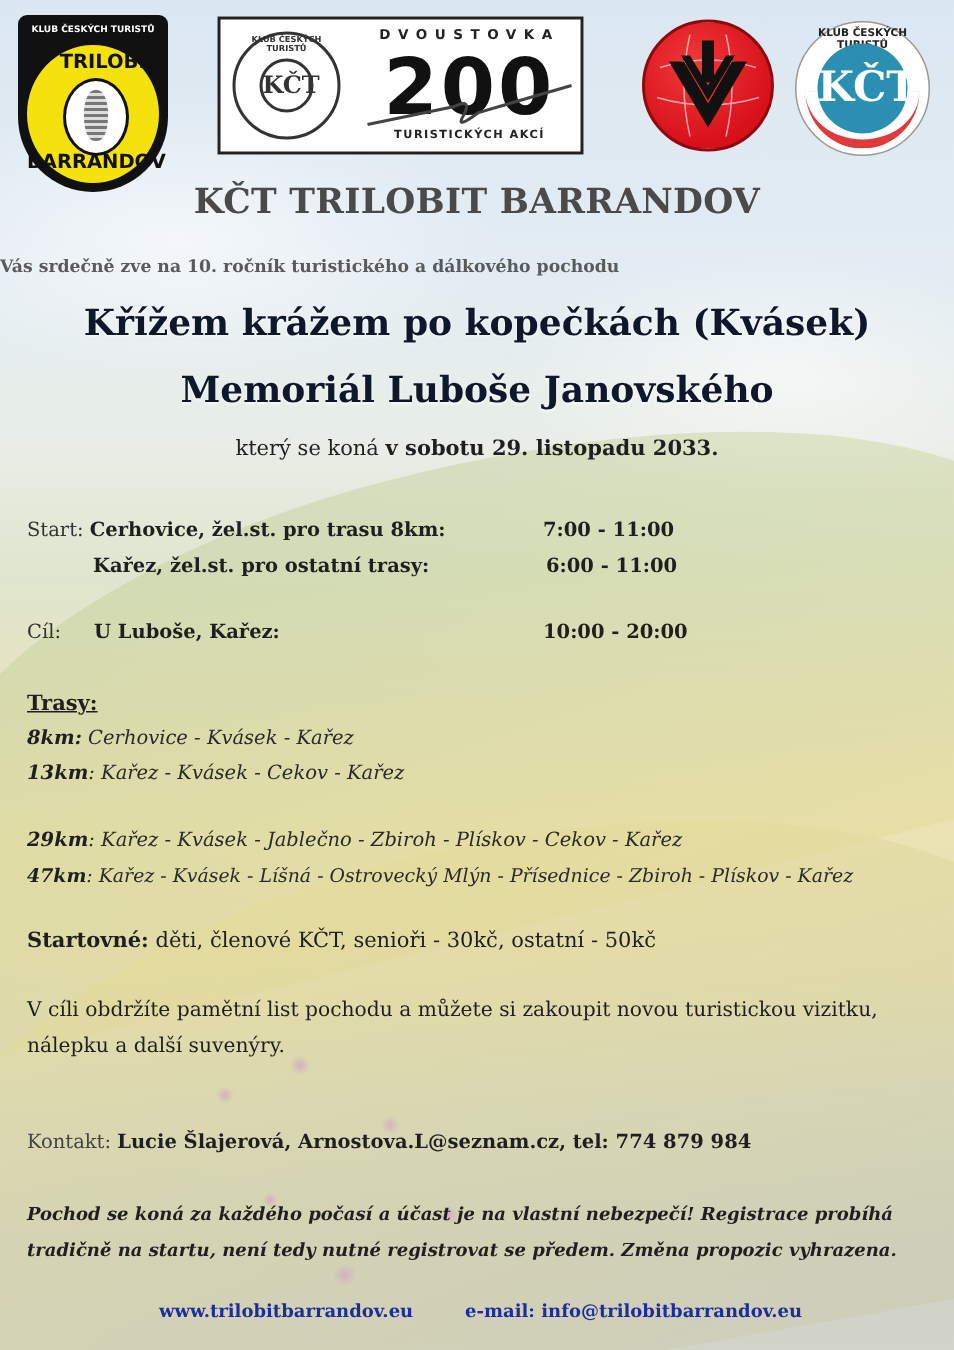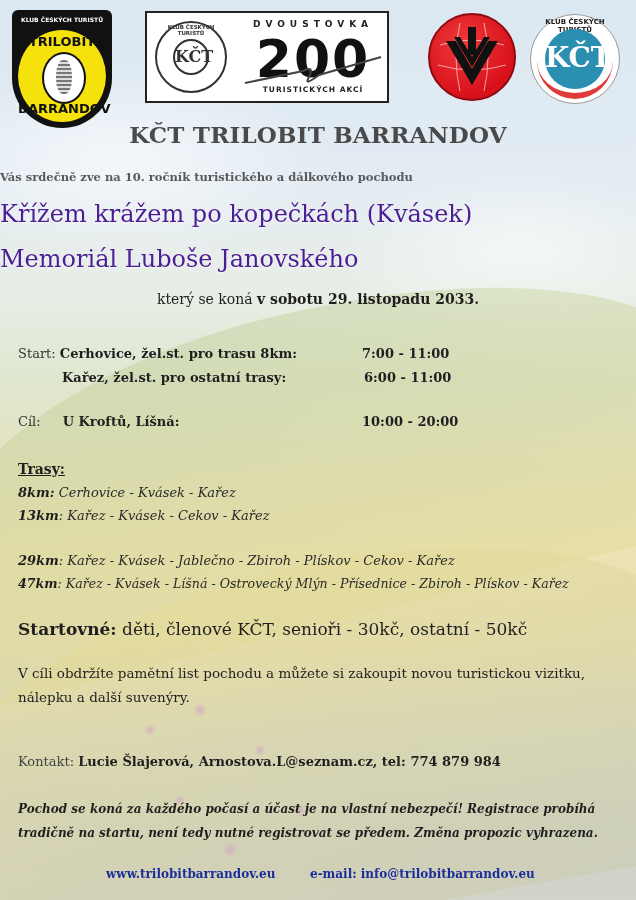--- a/index.html
+++ b/index.html
@@ -57,21 +57,21 @@
     background: #fff; border: 2px solid #111;
   }
   .logo-trilobit .tl-bug {
     position: absolute; left: 12px; top: 6px; width: 16px; height: 34px; border-radius: 45%;
     background: repeating-linear-gradient(180deg, #777 0 2px, #ddd 2px 4px);
   }
   .logo-trilobit .tl-t1, .logo-trilobit .tl-t2 {
     position: absolute; width: 100%; text-align: center; color: #111;
     font-family: "DejaVu Sans", sans-serif; font-weight: bold; font-size: 13px;
   }
-  .logo-trilobit .tl-t1 { top: 4px; }
+  .logo-trilobit .tl-t1 { top: 4px; text-align: right; }
   .logo-trilobit .tl-t2 { bottom: 6px; }
 
   .logo-200 {
     left: 145px; top: 11px; width: 244px; height: 92px;
     border: 2px solid #222; background: #fff; box-sizing: border-box;
   }
   .badge-kct {
     position: absolute; left: 8px; top: 8px; width: 72px; height: 72px; border-radius: 50%;
     border: 2px solid #333; box-sizing: border-box;
   }
@@ -135,22 +135,22 @@
   .club-title {
     position: absolute; left: 0; width: 100%; top: 121px; text-align: center;
     font-family: "DejaVu Serif", serif; font-size: 23px; font-weight: bold; color: #4a4a4a;
     letter-spacing: 0.2px;
   }
   .invite {
     position: absolute; left: 0; width: 100%; top: 170px; 
     font-family: "DejaVu Serif", serif; font-size: 11.5px; font-weight: bold; color: #5a5a5a;
   }
   .event-title {
-    position: absolute; left: 0; width: 100%; 
-    font-family: "DejaVu Serif", serif; font-weight: normal; color: #4c1d95;
+    position: absolute; left: 0; width: 100%; text-align: center;
+    font-family: "DejaVu Serif", serif; font-weight: bold; color: #0f172a;
     text-shadow: 0 1px 2px rgba(255,255,255,0.8);
   }
   .event-title.t1 { top: 200px; font-size: 24px; }
   .event-title.t2 { top: 245px; font-size: 24px; }
   .date-line {
     position: absolute; left: 0; width: 100%; top: 291px; text-align: center;
     font-family: "DejaVu Serif", serif; font-size: 14px; color: #1f1f1f;
   }
   .date-line b { font-weight: bold; }
 
@@ -172,21 +172,21 @@
   }
   .route { position: absolute; left: 18px; font-family: "DejaVu Serif", serif; font-size: 13px; color: #1f1f1f; white-space: nowrap; }
   .route .dist { font-weight: bold; font-style: italic; }
   .route .path { font-style: italic; color: #2a2a2a; }
   .route.r0 { top: 485px; }
   .route.r1 { top: 508px; }
   .route.r2 { top: 531px; }
   .route.r3 { top: 553px; }
   .route.r4 { top: 576px; font-size: 12.6px; }
 
-  .fee { position: absolute; left: 18px; top: 619px; font-family: "DejaVu Serif", serif; font-size: 17px; white-space: nowrap; }
+  .fee { position: absolute; left: 18px; top: 619px; font-family: "DejaVu Serif", serif; font-size: 14px; white-space: nowrap; }
   .fee b { font-weight: bold; }
 
   .souvenir {
     position: absolute; left: 18px; top: 661px; width: 610px;
     font-family: "DejaVu Serif", serif; font-size: 13.5px; font-weight: normal; line-height: 24px; color: #1f1f1f;
   }
 
   .contact { position: absolute; left: 18px; top: 754px; font-family: "DejaVu Serif", serif; font-size: 13px; white-space: nowrap; }
   .contact .lbl { color: #444; }
   .contact b { font-weight: bold; }
@@ -272,21 +272,21 @@
     <span class="lbl">Start: </span><span class="val">Cerhovice, žel.st. pro trasu 8km:</span>
   </div>
   <div class="row time-1 val" style="font-weight:bold">7:00 - 11:00</div>
 
   <div class="row sched-2">
     <span class="val">Kařez, žel.st. pro ostatní trasy:</span>
   </div>
   <div class="row time-2" style="font-weight:bold">6:00 - 11:00</div>
 
   <div class="row sched-3">
-    <span class="lbl">Cíl:</span><span class="gap"></span><span class="val">U Kroftů, Líšná:</span>
+    <span class="lbl">Cíl:</span><span class="gap"></span><span class="val">U Luboše, Kařez:</span>
   </div>
   <div class="row time-3" style="font-weight:bold">10:00 - 20:00</div>
 
   <div class="trasy-heading">Trasy:</div>
   <div class="route r0">
     <span class="dist">8km:</span><span class="path"> Cerhovice - Kvásek - Kařez</span>
   </div>
   <div class="route r1">
     <span class="dist">13km</span><span class="path">: Kařez - Kvásek - Cekov - Kařez</span>
   </div>

